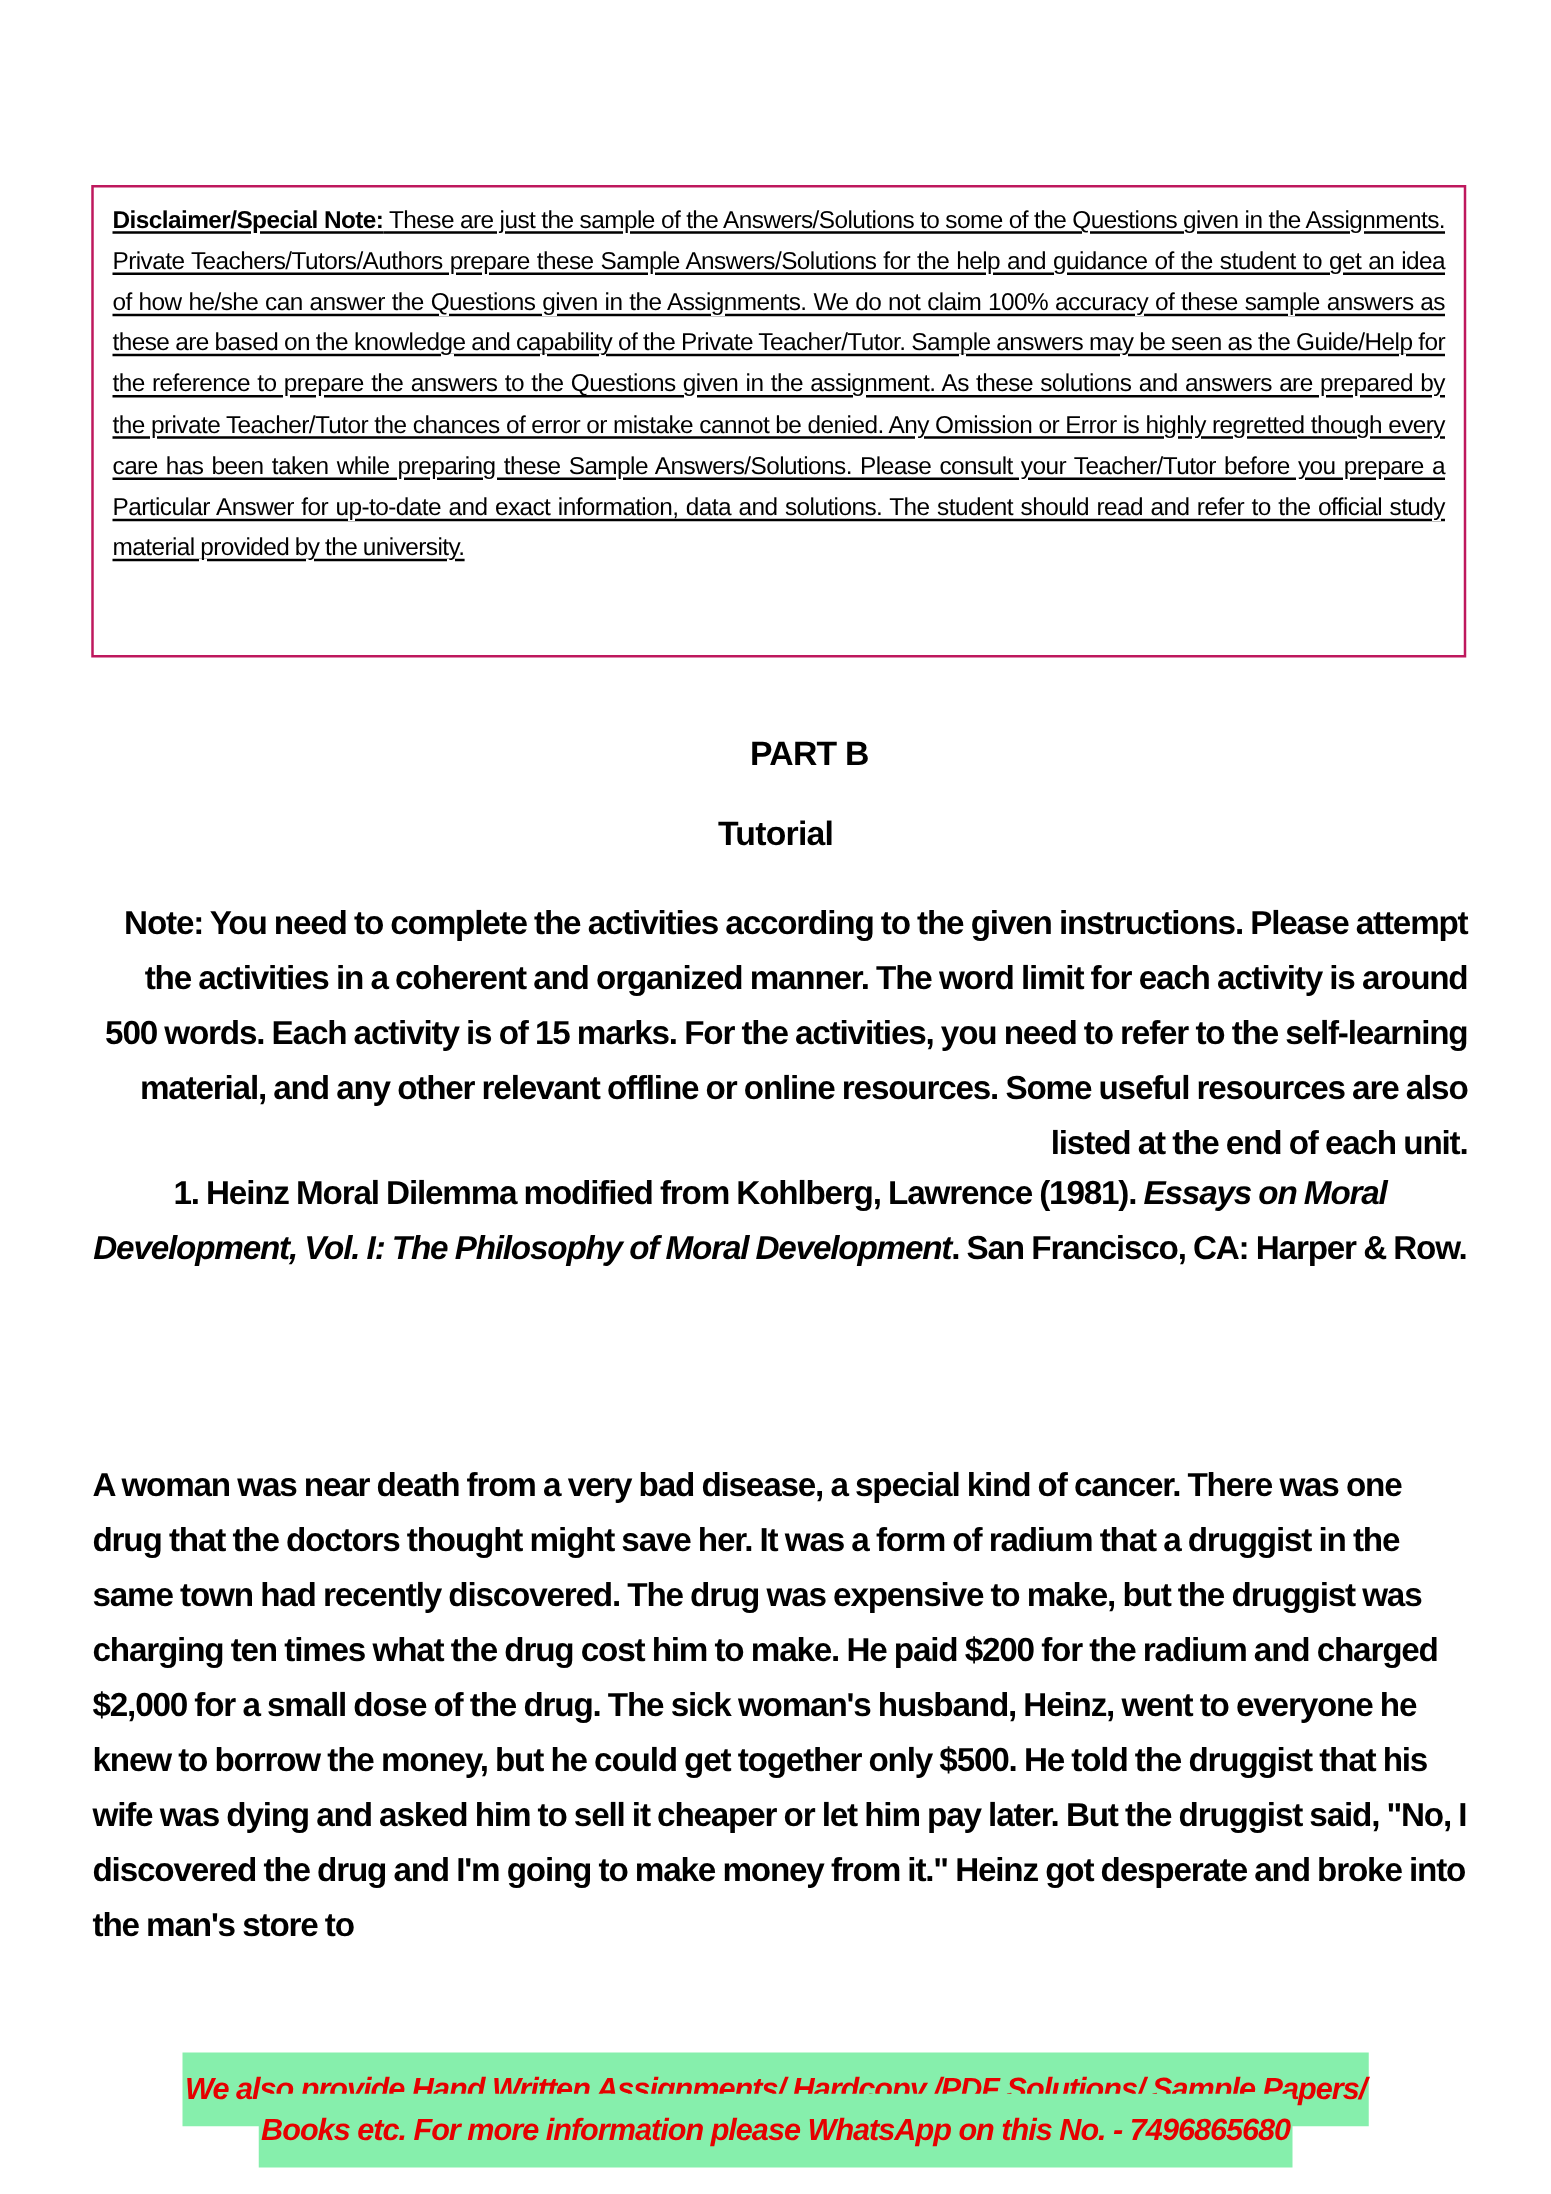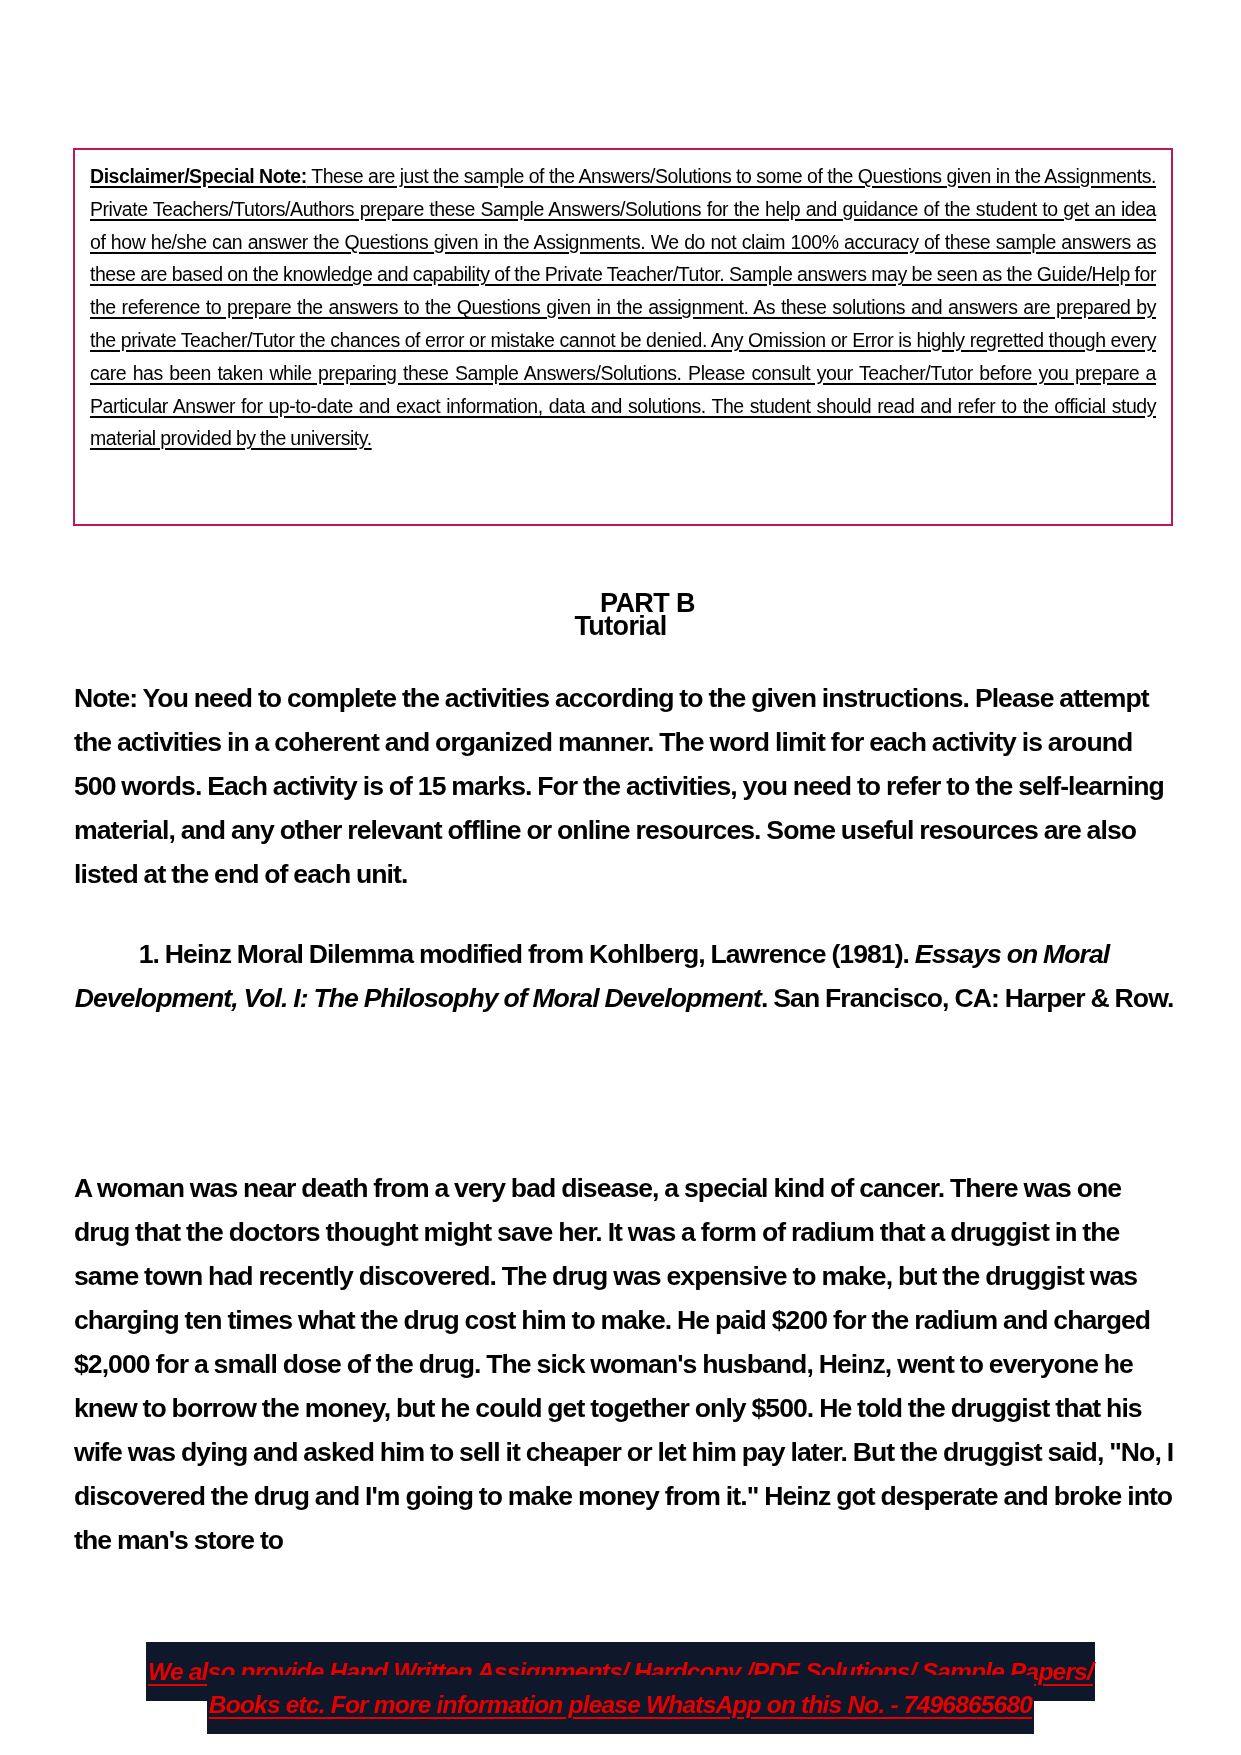--- a/index.html
+++ b/index.html
@@ -42,53 +42,52 @@
     .heading {
       position: absolute;
       left: 0;
       width: 1241px;
       text-align: center;
       font-weight: bold;
       font-size: 27px;
       letter-spacing: -0.6px;
     }
     .heading-part { top: 588px; padding-left: 27px; }
-    .heading-tutorial { top: 611px; }
+    .heading-tutorial { top: 652px; }
     .body-block {
       position: absolute;
       left: 74px;
       width: 1100px;
       margin: 0;
       font-weight: bold;
       font-size: 26.6px;
       line-height: 44px;
       letter-spacing: -0.95px;
       word-spacing: -0.6px;
     }
-    .note-block { top: 676px; }
+    .note-block { top: 716px; text-align: right; }
     .citation-block { top: 932px; text-align: center; }
     .story-block { top: 1166px; }
     .italic { font-style: italic; }
     .promo {
       position: absolute;
       left: 0;
       top: 1655px;
       width: 1241px;
       text-align: center;
       font-weight: bold;
       font-style: italic;
       font-size: 24.5px;
       line-height: 33px;
       color: #e60000;
       letter-spacing: -0.8px;
     }
     .promo-line {
       display: inline;
-      background: #0f172a;
-      text-decoration: underline;
+      background: #86efac;
       text-decoration-color: #e60000;
       text-decoration-thickness: 2px;
       text-underline-offset: 4px;
       padding: 16px 2px;
     }
   </style>
 </head>
 <body>
 
 <div class="disclaimer-box">

